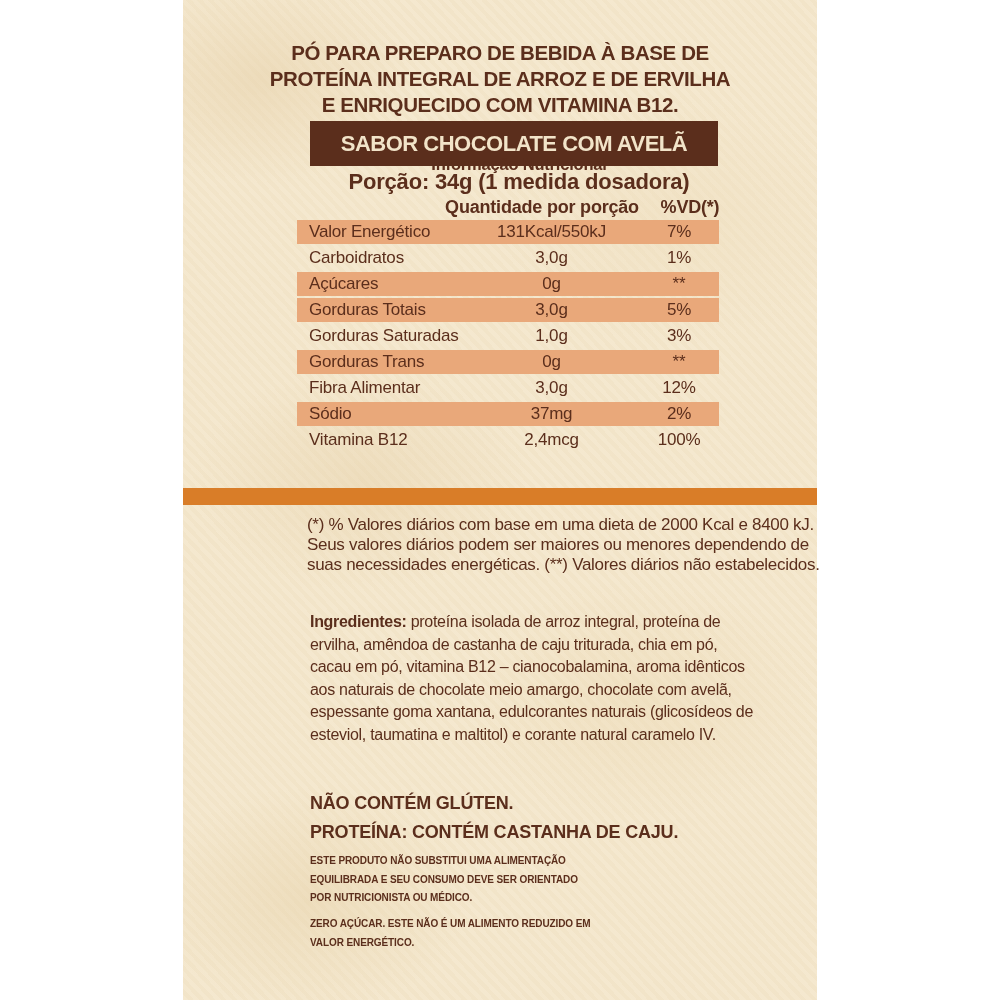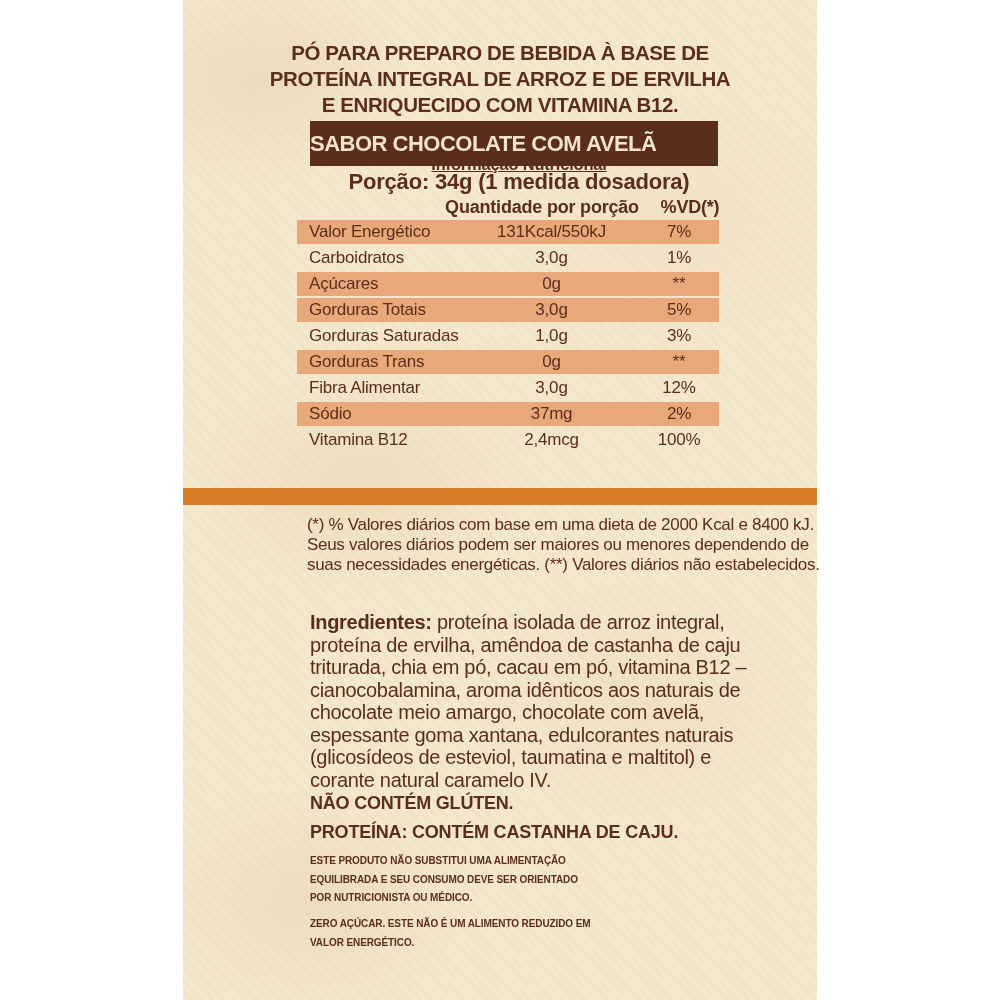--- a/index.html
+++ b/index.html
@@ -36,26 +36,26 @@
   .title{
     position:absolute; top:40px; left:0; width:100%;
     text-align:center; font-weight:bold;
     font-size:20.5px; line-height:26px; letter-spacing:-0.4px;
   }
   .banner{
     position:absolute; top:121px; left:127px;
     width:408px; height:45px;
     background:var(--brown);
     color:var(--banner-text);
-    display:flex; align-items:center; justify-content:flex-start;
+    display:flex; align-items:center; justify-content:center;
     font-weight:bold; font-size:22px; letter-spacing:-0.5px;
   }
   .nutri-heading{
     position:absolute; top:155px; left:124px; width:424px;
-    text-align:center; font-weight:bold; font-size:16.5px; line-height:18px;text-decoration:underline;
+    text-align:center; font-weight:bold; font-size:16.5px; line-height:18px;
   }
   .serving{
     position:absolute; top:173px; left:124px; width:424px;
     text-align:center; font-weight:bold; font-size:22px; line-height:18px;
   }
   .col-head{position:absolute; top:197px; font-weight:bold; font-size:18px; white-space:nowrap; transform:translateX(-50%);}
   .col-head.qty{left:359px;}
   .col-head.dv{left:507px;}
   .ntable{
     position:absolute; top:219px; left:114px; width:422px;
@@ -78,21 +78,21 @@
     width:100%; height:17px;
     background:var(--orange-band);
   }
   .footnote{
     position:absolute; top:515px; left:124px;
     font-size:17px; line-height:20px;
     white-space:pre; letter-spacing:-0.3px;
   }
   .ingredients{
     position:absolute; top:611px; left:127px; width:448px;
-    font-size:20px; line-height:22.5px; letter-spacing:-0.3px;
+    font-size:16px; line-height:22.5px; letter-spacing:-0.3px;
   }
   .ingredients b{font-weight:bold;}
   .claim-big{
     position:absolute; left:127px;
     font-weight:bold; font-size:18px; letter-spacing:-0.2px; white-space:pre;
   }
   .claim-small{
     position:absolute; left:127px;
     font-weight:bold; font-size:10px; line-height:18.5px; letter-spacing:-0.1px; white-space:pre;
   }

